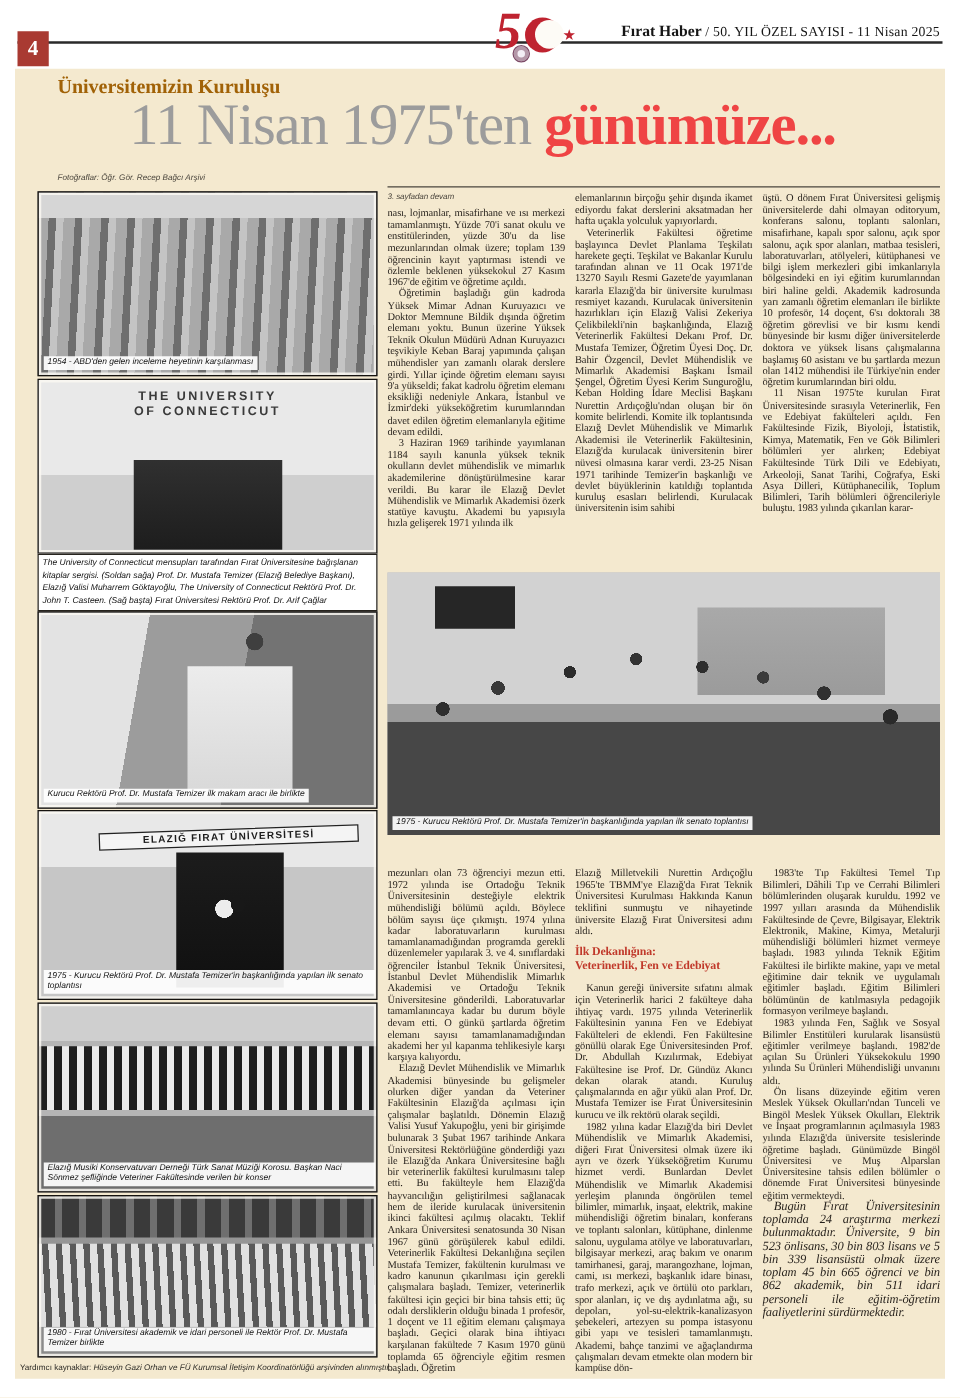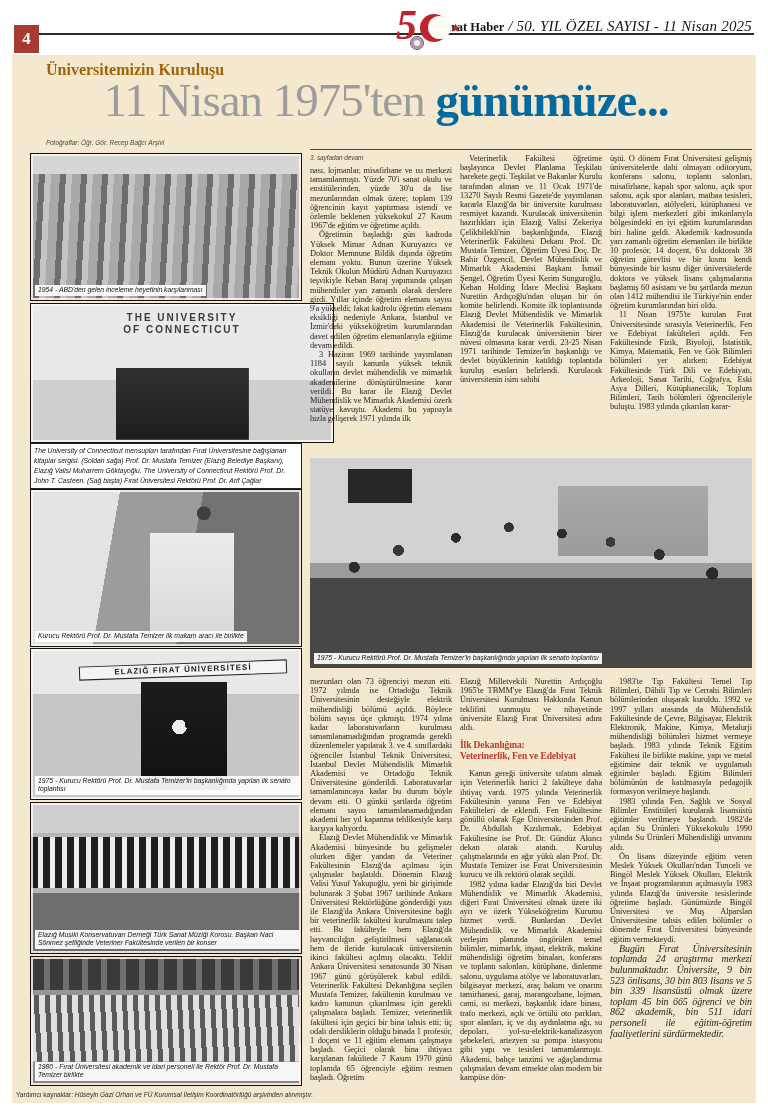--- a/index.html
+++ b/index.html
@@ -6,48 +6,48 @@
   body{width:768px;height:1118px;background:#ffffff;position:relative;
        font-family:"Liberation Serif", serif;color:#241f1a;overflow:hidden;}
   .abs{position:absolute;}
 
   
   .pagenum{left:14px;top:25px;width:25px;height:28px;background:#a93a32;color:#fff;
            font:bold 17px/28px "Liberation Serif",serif;text-align:center;z-index:3;}
   .rule{left:14px;top:33px;width:740px;height:2px;background:#2a2a2a;z-index:1;}
   .masthead{right:16px;top:18px;font-size:11px;color:#161616;z-index:2;white-space:nowrap;}
   .mh-b{font-weight:bold;font-size:12.5px;}
-  .mh-r{font-size:15px;letter-spacing:.2px;font-style:italic;}
+  .mh-r{font-size:11px;letter-spacing:.2px;}
   .logo50{left:388px;top:4px;width:80px;height:52px;z-index:4;}
   .l5{position:absolute;left:8px;top:0;font:bold italic 42px/42px "Liberation Serif",serif;color:#bf2330;}
   .cres{position:absolute;left:32px;top:10px;width:28px;height:28px;background:#bf2330;border-radius:50%;}
   .cres::after{content:"";position:absolute;left:8px;top:2px;width:23px;height:23px;background:#fdfbf6;border-radius:50%;}
   .star{position:absolute;left:62px;top:17px;font-size:12px;color:#bf2330;}
   .seal{position:absolute;left:22px;top:32px;width:12px;height:12px;border-radius:50%;
         background:#f3eef5;border:1px solid #7c4a66;box-shadow:inset 0 0 0 3px #b497a8;z-index:5;}
 
   
   .panel{left:12px;top:55px;width:744px;height:1048px;background:#f4e9cf;z-index:0;}
 
   .kicker{left:46px;top:61px;font:bold 16px/18px "Liberation Serif",serif;color:#a16207;z-index:2;}
   .headline{left:36px;top:74px;width:700px;text-align:center;font-size:47px;line-height:52px;
             letter-spacing:-1px;white-space:nowrap;z-index:2;}
   .hl-gray{color:#9c9c9c;font-family:Liberation Serif, serif;}
-  .hl-black{color:#0369a1;font-weight:bold;}
+  .hl-black{color:#ef4444;font-weight:bold;}
   .credit{left:46px;top:139px;font:italic 6.5px/8px "Liberation Sans",sans-serif;color:#4b463d;z-index:2;}
 
   
   .ph{position:absolute;left:30px;width:270px;border:1px solid #15120e;
       box-shadow:inset 0 0 0 2px rgba(250,248,242,.85);z-index:2;}
   .ph1{top:153px;height:146px;background:
       linear-gradient(180deg,#d6d6d6 0 14%,rgba(0,0,0,0) 14%),
       repeating-linear-gradient(93deg,#a9a9a9 0 9px,#6e6e6e 9px 15px,#c4c4c4 15px 21px),#8b8b8b;}
   .ph2{top:303px;height:138px;background:
       linear-gradient(#303030,#1d1d1d) 50% 96%/44% 52% no-repeat,
-      linear-gradient(180deg,#e9e9e9 0 55%,#cfcfcf 55%),#ddd; padding-left: 32px;}
+      linear-gradient(180deg,#e9e9e9 0 55%,#cfcfcf 55%),#ddd;}
   .ph3{top:489px;height:156px;background:
       radial-gradient(circle 11px at 64% 15%,#3f3f3f 62%,rgba(0,0,0,0) 64%),
       linear-gradient(#ececec,#d8d8d8) 64% 82%/84px 104px no-repeat,
       linear-gradient(100deg,#e3e3e3 0 30%,#9c9c9c 30% 58%,#737373 58%),#8a8a8a;}
   .ph4{top:648px;height:150px;background:
       radial-gradient(circle 9px at 59% 50%,#181818 60%,rgba(0,0,0,0) 62%),
       radial-gradient(circle 12px at 55% 52%,#ededed 60%,rgba(0,0,0,0) 62%),
       linear-gradient(#1c1c1c,#101010) 60% 78%/86px 108px no-repeat,
       linear-gradient(180deg,#e8e8e8 0 30%,#c6c6c6 30%),#cfcfcf;}
   .ph5{top:802px;height:150px;background:
@@ -79,21 +79,21 @@
   .sign4{position:absolute;left:48px;right:14px;top:14px;background:#f4f4f4;border:1px solid #222;
          text-align:center;font:bold 8px/12px "Liberation Sans",sans-serif;letter-spacing:1px;color:#1c1c1c;
          transform:rotate(-2deg);}
 
   
   .colrule{left:310px;top:149px;width:442px;height:1px;background:#4a463e;z-index:2;}
   .colseg{position:absolute;width:142px;overflow:hidden;z-index:2;text-align:justify;
           font-size:8.4px;line-height:9.2px;letter-spacing:-0.1px;color:#241f1a;}
   .c1a,.c1b{left:310px;} .c2a,.c2b{left:460px;} .c3a,.c3b{left:610px;}
   .c1a,.c2a,.c3a{top:154px;height:301px;}
-  .c1b,.c2b,.c3b{top:677px;height:424px;}
+  .c1b,.c2b,.c3b{top:694px;height:424px;}
   .colseg p{margin:0;text-indent:9px;}
   .colseg p.cont{text-indent:0;}
   .note{font:italic 6.5px/8px "Liberation Sans",sans-serif;color:#4b463d;margin-bottom:4px;}
   .subhead{color:#c0392b;font-weight:bold;font-size:9.5px;line-height:11px;margin:8px 0 7px 0;text-align:left;}
   .fin{font-style:italic;font-size:10px;line-height:10.6px;}
 
   .footer{left:16px;top:1091px;font:6.5px/8px "Liberation Sans",sans-serif;color:#2c2a25;z-index:2;}
   .footer .it{font-style:italic;}
 </style>
 </head>
@@ -148,20 +148,21 @@
 <div class="abs colrule"></div>
 
 <div class="colseg c1a">
   <div class="note">3. sayfadan devam</div>
   <p class="cont">nası, lojmanlar, misafirhane ve ısı merkezi tamamlanmıştı. Yüzde 70'i sanat okulu ve enstitülerinden, yüzde 30'u da lise mezunlarından olmak üzere; toplam 139 öğrencinin kayıt yaptırması istendi ve özlemle beklenen yüksekokul 27 Kasım 1967'de eğitim ve öğretime açıldı.</p>
   <p>Öğretimin başladığı gün kadroda Yüksek Mimar Adnan Kuruyazıcı ve Doktor Memnune Bildik dışında öğretim elemanı yoktu. Bunun üzerine Yüksek Teknik Okulun Müdürü Adnan Kuruyazıcı teşvikiyle Keban Baraj yapımında çalışan mühendisler yarı zamanlı olarak derslere girdi. Yıllar içinde öğretim elemanı sayısı 9'a yükseldi; fakat kadrolu öğretim elemanı eksikliği nedeniyle Ankara, İstanbul ve İzmir'deki yükseköğretim kurumlarından davet edilen öğretim elemanlarıyla eğitime devam edildi.</p>
   <p>3 Haziran 1969 tarihinde yayımlanan 1184 sayılı kanunla yüksek teknik okulların devlet mühendislik ve mimarlık akademilerine dönüştürülmesine karar verildi. Bu karar ile Elazığ Devlet Mühendislik ve Mimarlık Akademisi özerk statüye kavuştu. Akademi bu yapısıyla hızla gelişerek 1971 yılında ilk</p>
 </div>
 
 <div class="colseg c2a">
+  <p class="cont">elemanlarının birçoğu şehir dışında ikamet ediyordu fakat derslerini aksatmadan her hafta uçakla yolculuk yapıyorlardı.</p>
   <p>Veterinerlik Fakültesi öğretime başlayınca Devlet Planlama Teşkilatı harekete geçti. Teşkilat ve Bakanlar Kurulu tarafından alınan ve 11 Ocak 1971'de 13270 Sayılı Resmi Gazete'de yayımlanan kararla Elazığ'da bir üniversite kurulması resmiyet kazandı. Kurulacak üniversitenin hazırlıkları için Elazığ Valisi Zekeriya Çelikbilekli'nin başkanlığında, Elazığ Veterinerlik Fakültesi Dekanı Prof. Dr. Mustafa Temizer, Öğretim Üyesi Doç. Dr. Bahir Özgencil, Devlet Mühendislik ve Mimarlık Akademisi Başkanı İsmail Şengel, Öğretim Üyesi Kerim Sunguroğlu, Keban Holding İdare Meclisi Başkanı Nurettin Ardıçoğlu'ndan oluşan bir ön komite belirlendi. Komite ilk toplantısında Elazığ Devlet Mühendislik ve Mimarlık Akademisi ile Veterinerlik Fakültesinin, Elazığ'da kurulacak üniversitenin birer nüvesi olmasına karar verdi. 23-25 Nisan 1971 tarihinde Temizer'in başkanlığı ve devlet büyüklerinin katıldığı toplantıda kuruluş esasları belirlendi. Kurulacak üniversitenin isim sahibi</p>
 </div>
 
 <div class="colseg c3a">
   <p class="cont">üştü. O dönem Fırat Üniversitesi gelişmiş üniversitelerde dahi olmayan oditoryum, konferans salonu, toplantı salonları, misafirhane, kapalı spor salonu, açık spor salonu, açık spor alanları, matbaa tesisleri, laboratuvarları, atölyeleri, kütüphanesi ve bilgi işlem merkezleri gibi imkanlarıyla bölgesindeki en iyi eğitim kurumlarından biri haline geldi. Akademik kadrosunda yarı zamanlı öğretim elemanları ile birlikte 10 profesör, 14 doçent, 6'sı doktoralı 38 öğretim görevlisi ve bir kısmı kendi bünyesinde bir kısmı diğer üniversitelerde doktora ve yüksek lisans çalışmalarına başlamış 60 asistanı ve bu şartlarda mezun olan 1412 mühendisi ile Türkiye'nin ender öğretim kurumlarından biri oldu.</p>
   <p>11 Nisan 1975'te kurulan Fırat Üniversitesinde sırasıyla Veterinerlik, Fen ve Edebiyat fakülteleri açıldı. Fen Fakültesinde Fizik, Biyoloji, İstatistik, Kimya, Matematik, Fen ve Gök Bilimleri bölümleri yer alırken; Edebiyat Fakültesinde Türk Dili ve Edebiyatı, Arkeoloji, Sanat Tarihi, Coğrafya, Eski Asya Dilleri, Kütüphanecilik, Toplum Bilimleri, Tarih bölümleri öğrencileriyle buluştu. 1983 yılında çıkarılan karar-</p>
 </div>
 
 <div class="colseg c1b">
   <p class="cont">mezunları olan 73 öğrenciyi mezun etti. 1972 yılında ise Ortadoğu Teknik Üniversitesinin desteğiyle elektrik mühendisliği bölümü açıldı. Böylece bölüm sayısı üçe çıkmıştı. 1974 yılına kadar laboratuvarların kurulması tamamlanamadığından programda gerekli düzenlemeler yapılarak 3. ve 4. sınıflardaki öğrenciler İstanbul Teknik Üniversitesi, İstanbul Devlet Mühendislik Mimarlık Akademisi ve Ortadoğu Teknik Üniversitesine gönderildi. Laboratuvarlar tamamlanıncaya kadar bu durum böyle devam etti. O günkü şartlarda öğretim elemanı sayısı tamamlanamadığından akademi her yıl kapanma tehlikesiyle karşı karşıya kalıyordu.</p>

